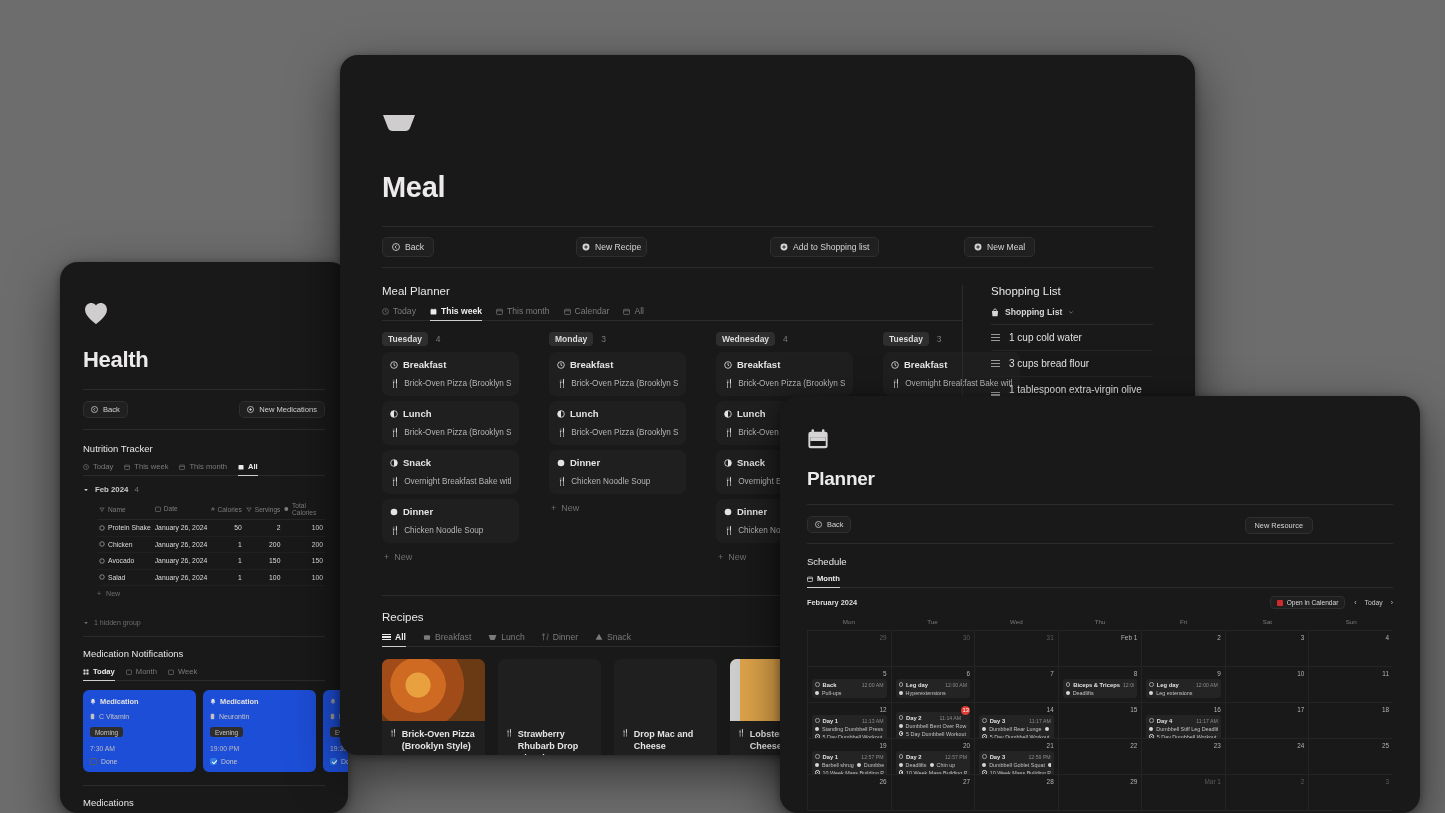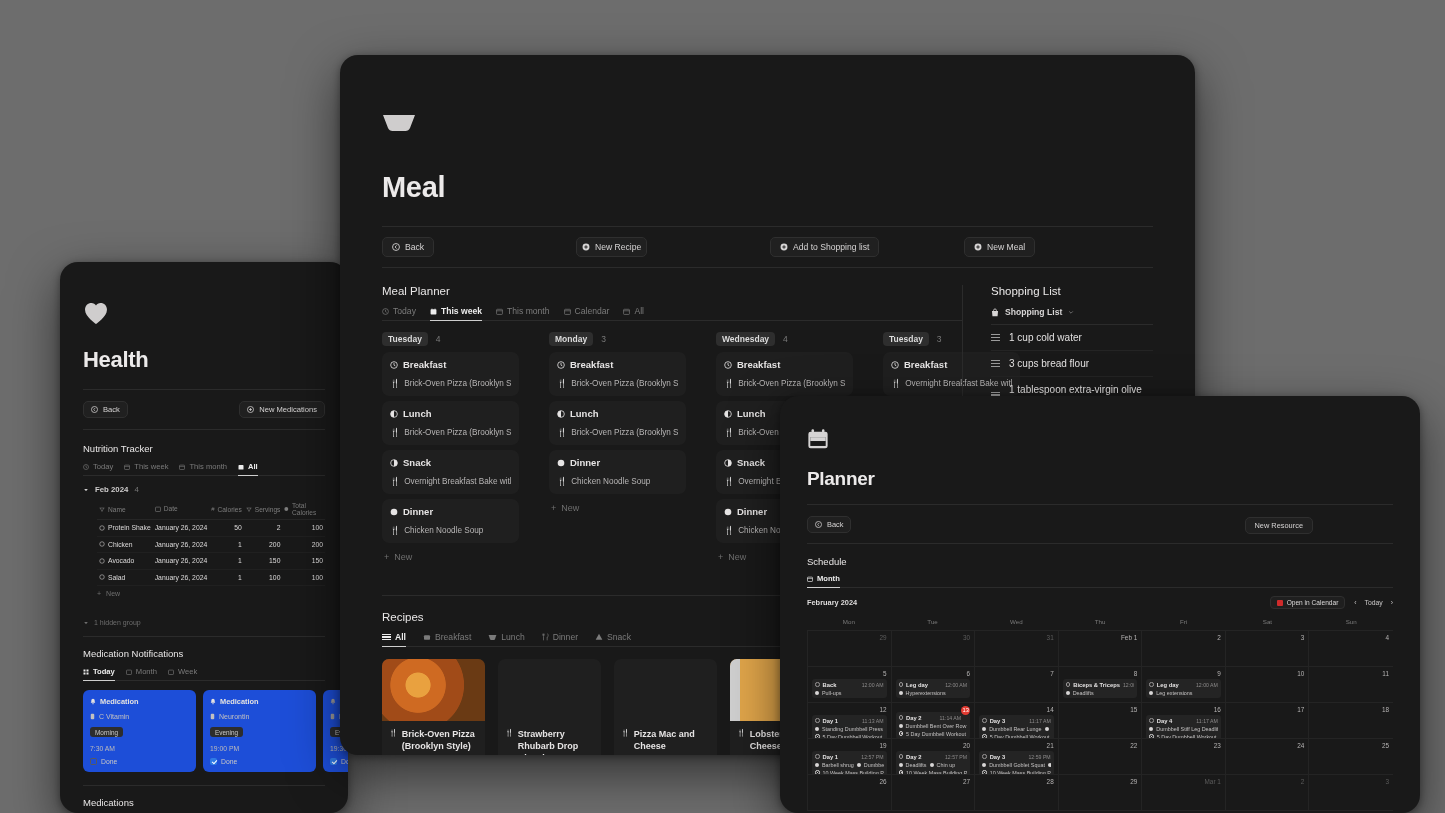--- a/index.html
+++ b/index.html
@@ -799,21 +799,21 @@
                 <span>Strawberry Rhubarb Drop Biscuits</span>
               </div>
 
           </div>
         </div>
         <div class="rcard">
           <div class="rthumb" style="background:radial-gradient(ellipse at 50% 52%,#efe8d6 0 46%,#cfc4ac 47% 62%,#8d8button 0),radial-gradient(ellipse at 50% 52%,#efe8d6 0 46%,#c9bda4 47% 66%,#6e6a5e 67% 100%)"></div>
           <div class="rbody">
             <div class="rname">
                 <span style="font-size:7px">🍴</span>
-                <span>Pizza Mac and Cheese</span>
+                <span>Drop Mac and Cheese</span>
               </div>
 
           </div>
         </div>
         <div class="rcard">
           <div class="rthumb" style="background:linear-gradient(90deg,#cfcfcf 0 10%,#e0a54a 10% 100%),repeating-linear-gradient(45deg,#d89c3c 0 4px,#b87c28 4px 8px)"></div>
           <div class="rbody">
             <div class="rname">
                 <span style="font-size:7px">🍴</span>
                 <span>Lobster Mac and Cheese</span>

